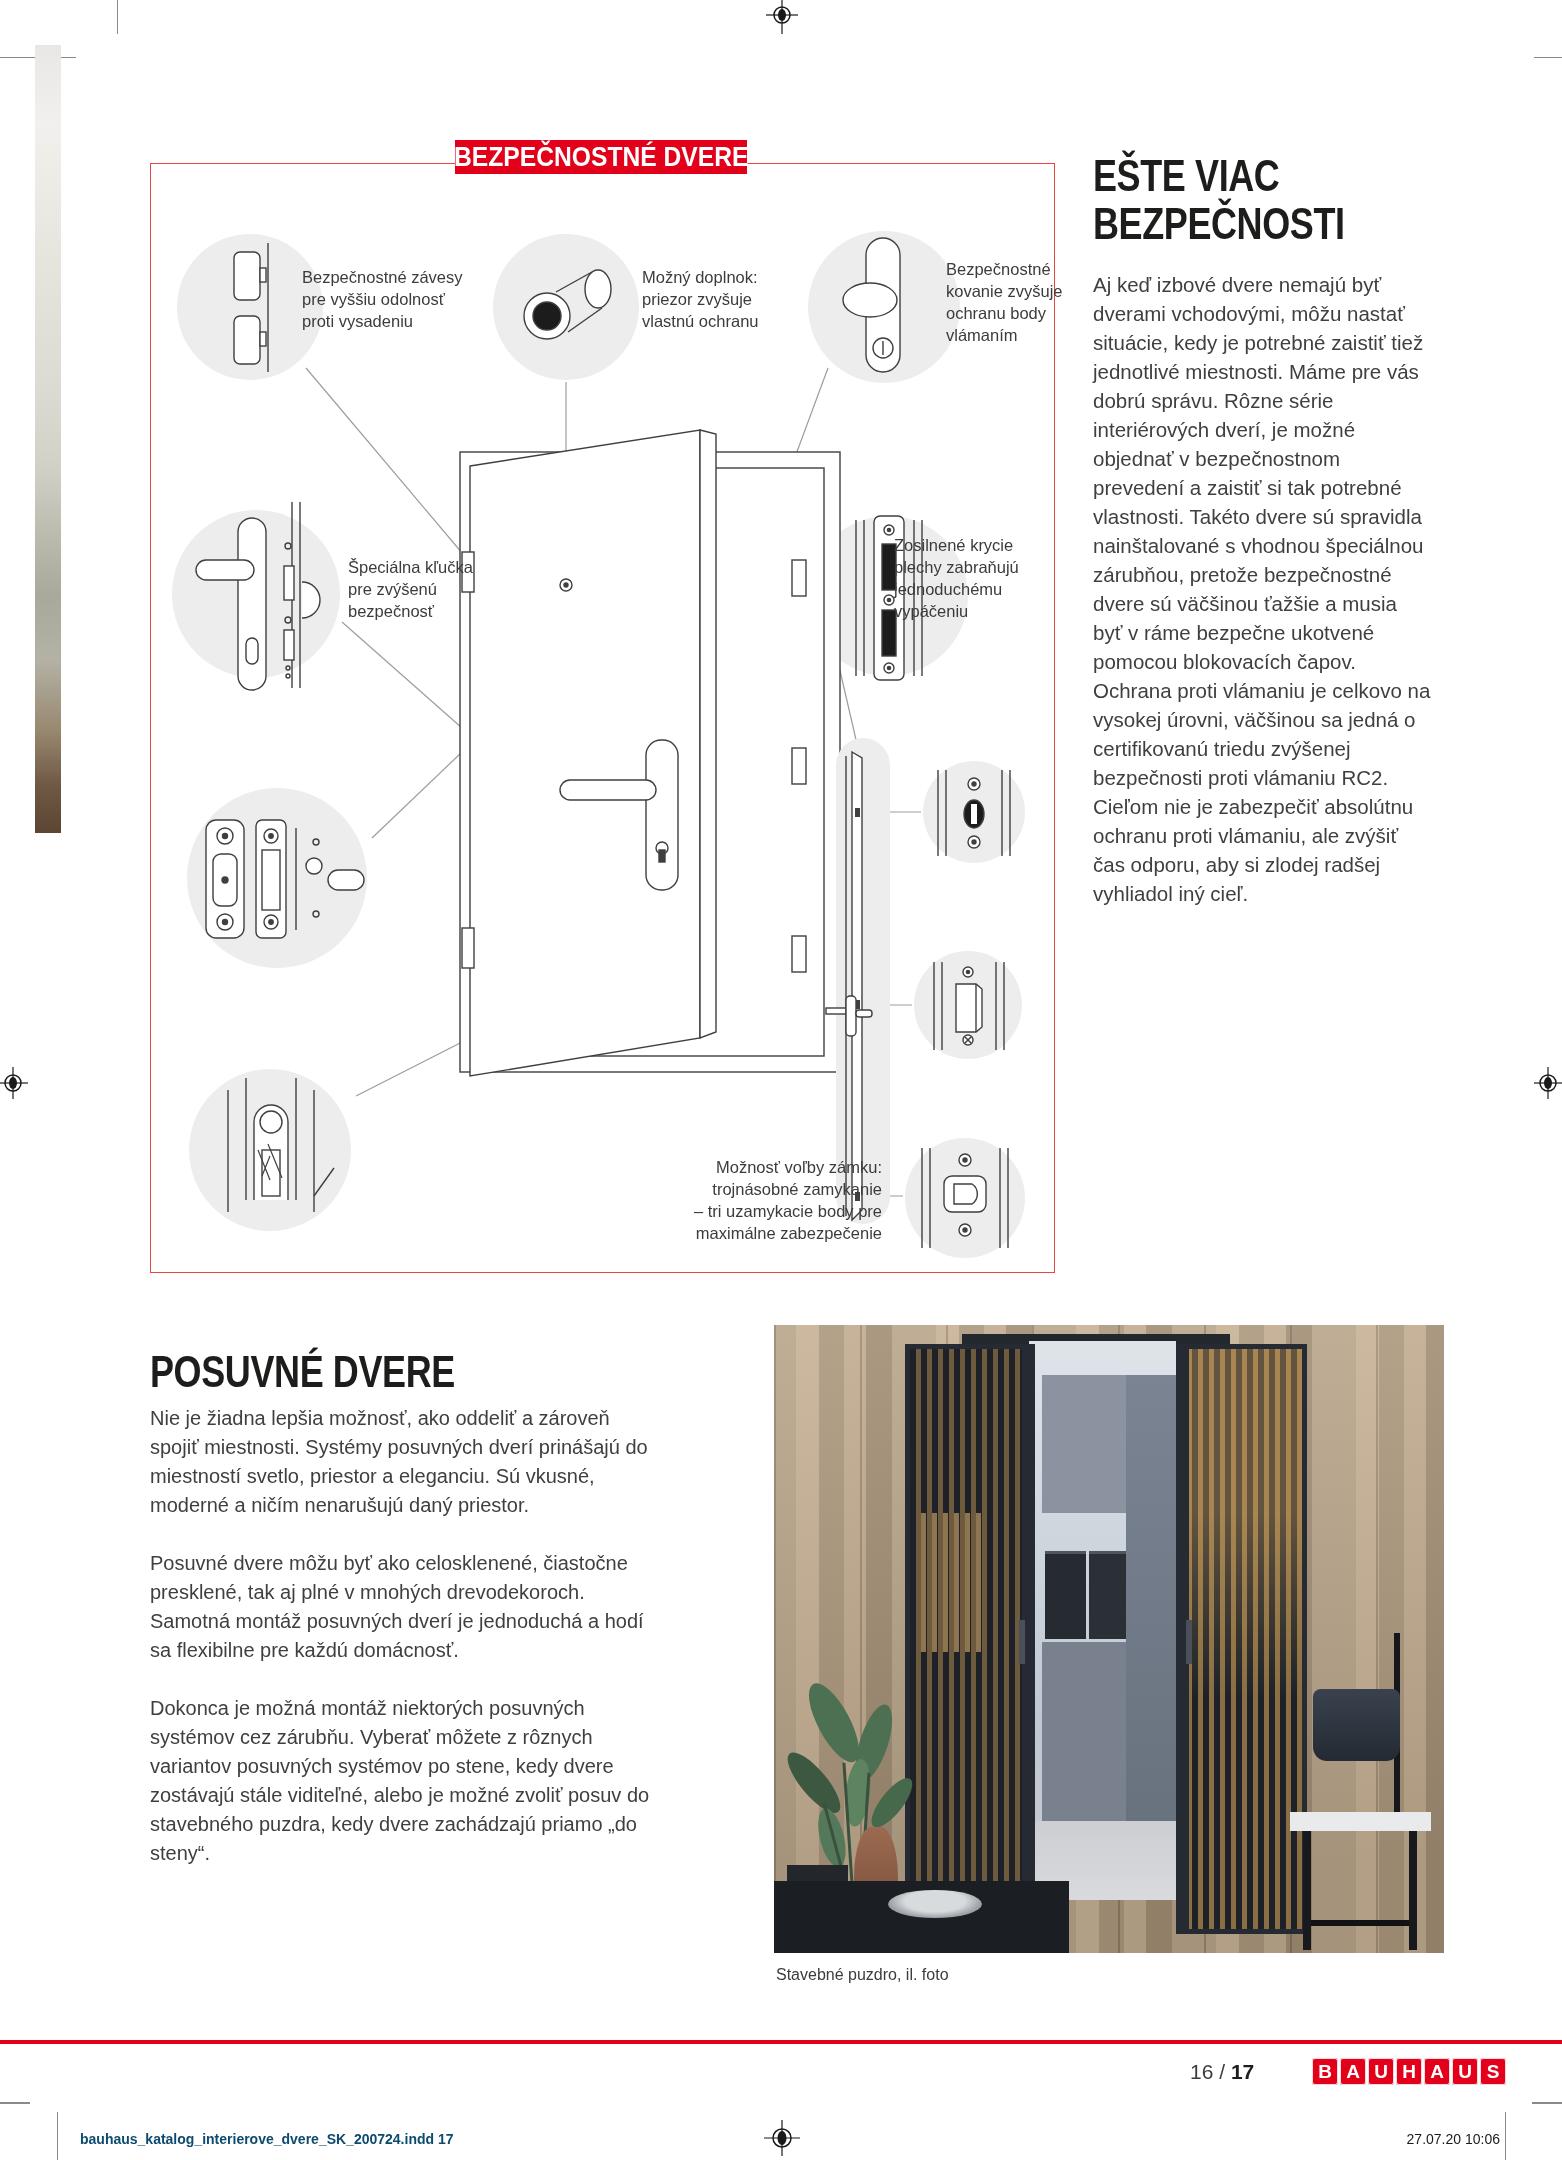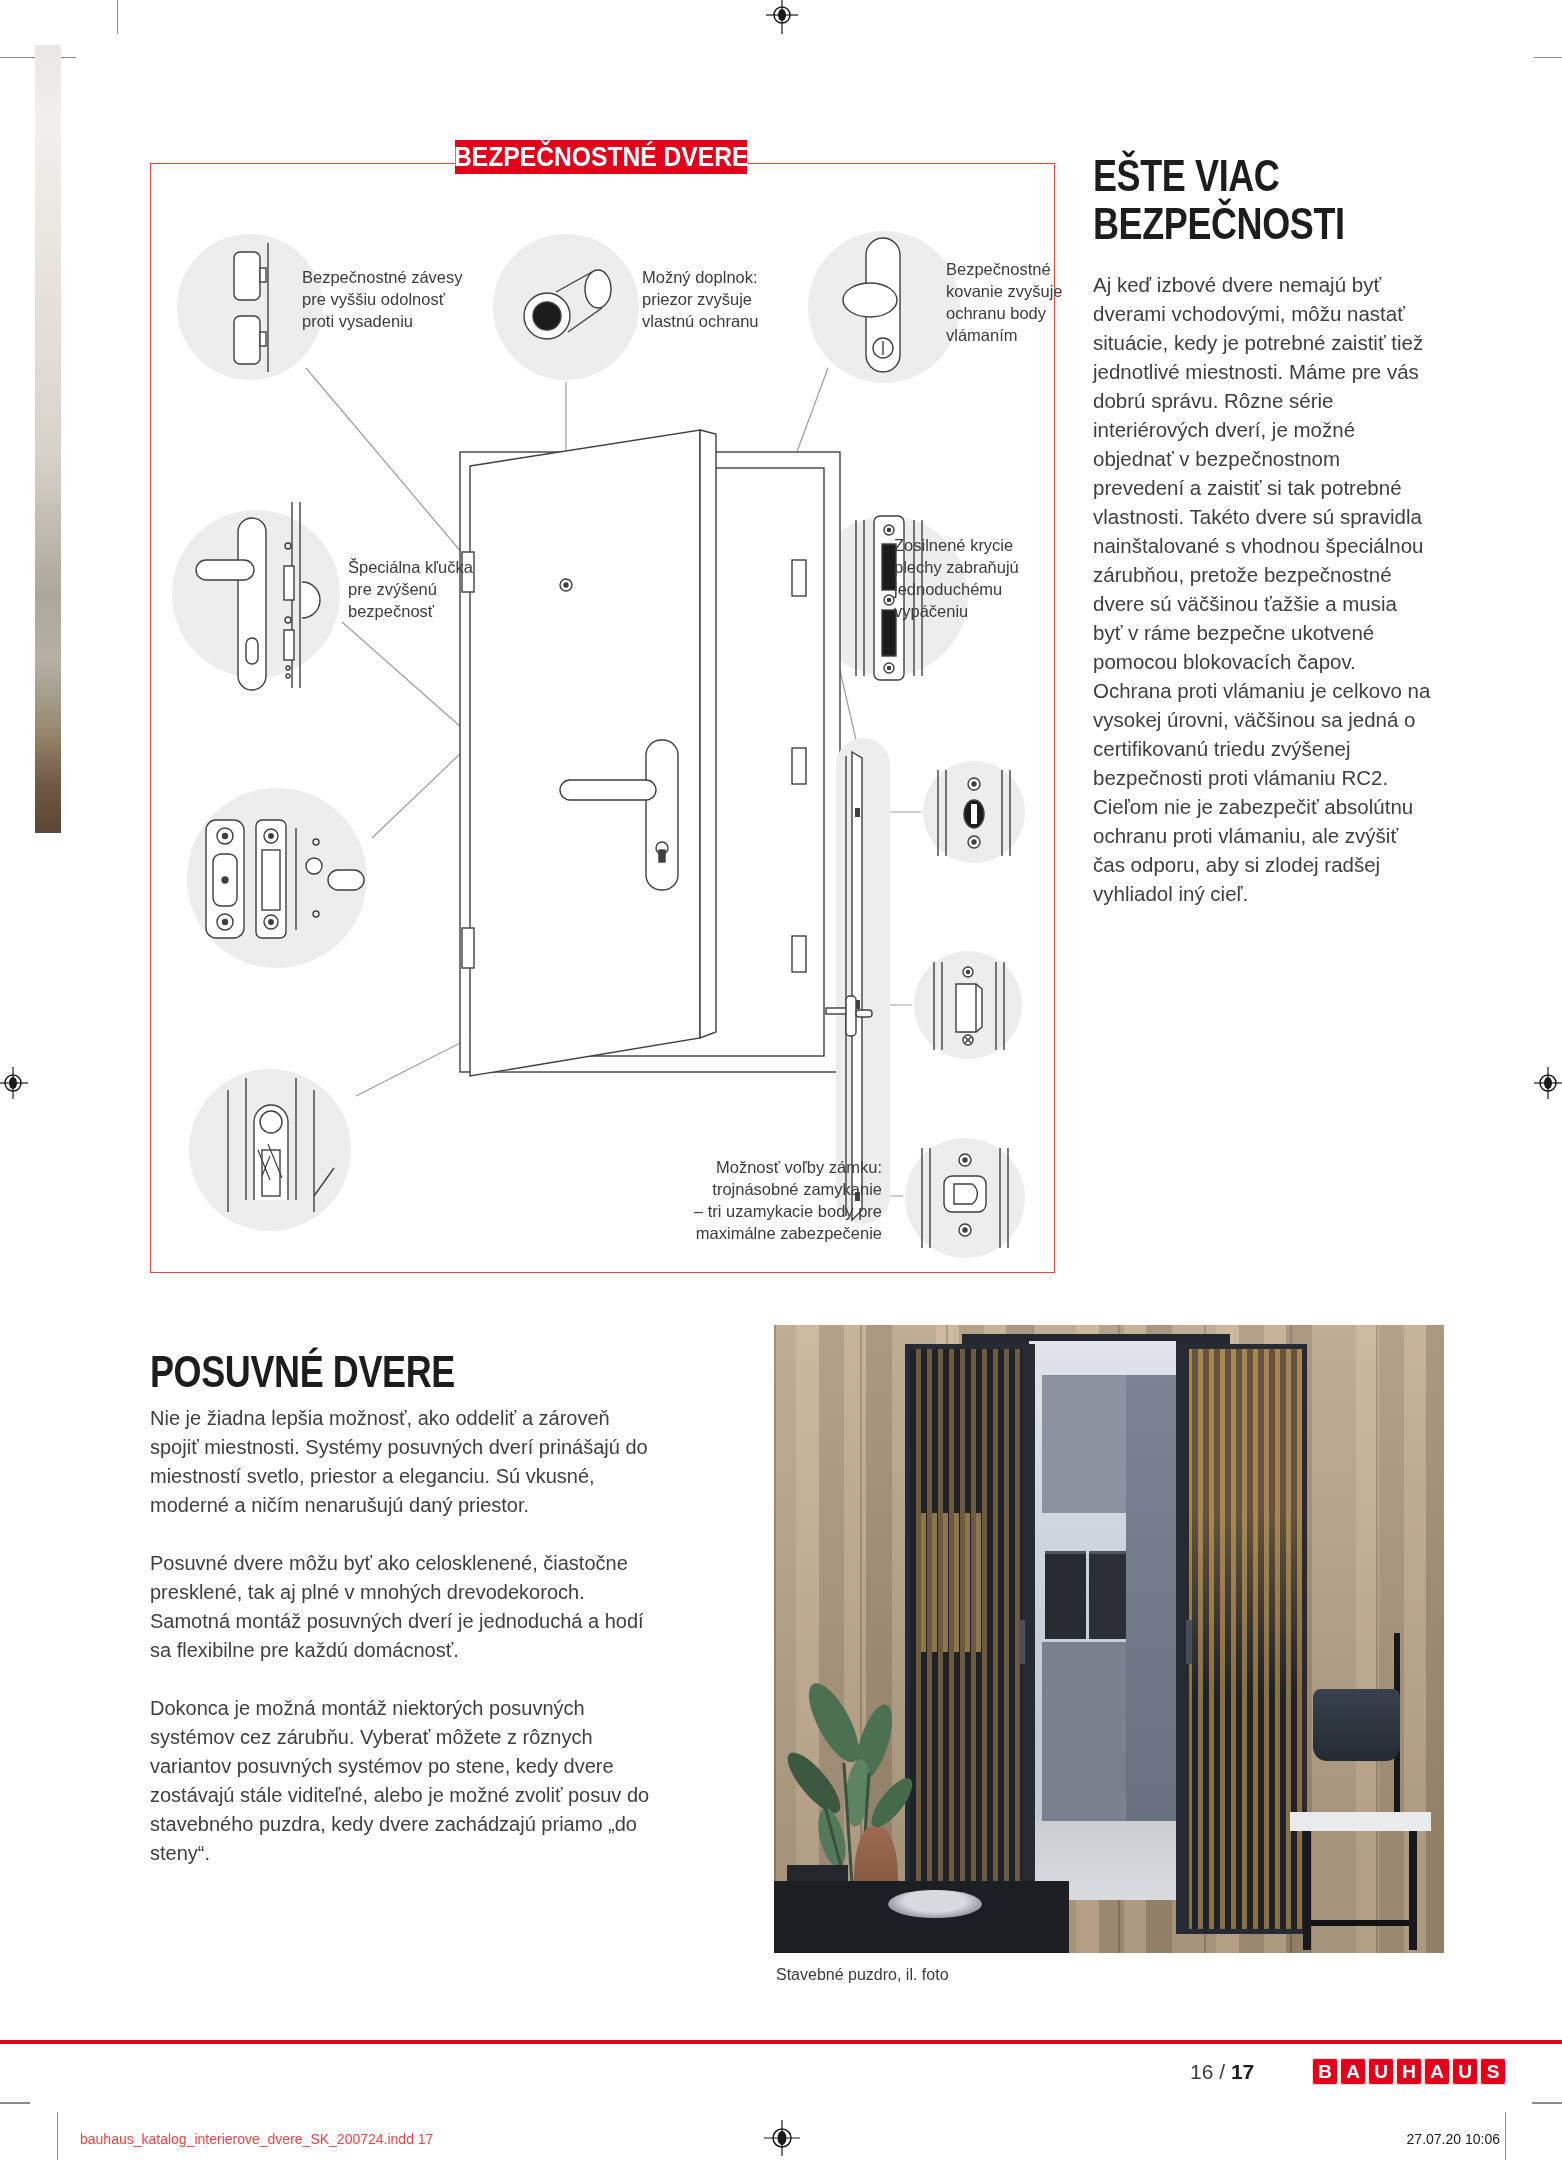--- a/index.html
+++ b/index.html
@@ -98,21 +98,21 @@
   
   .footer-rule { position:absolute; left:0; top:2040px; width:1562px; height:4px; background:#e2001a; }
   .pagenum { position:absolute; left:1190px; top:2060px; width:110px; 
     font-size:21px; color:#3c3c3b; }
   .pagenum .cur { font-weight:400; }
   .pagenum .tot { font-weight:700; color:#1d1d1b; }
   .logo { position:absolute; left:1312px; top:2058px; display:flex; gap:2px; }
   .logo .tile { width:26px; height:27px; background:#e2001a; border-radius:3px;
     display:flex; align-items:center; justify-content:center;
     color:#fff; font-weight:700; font-size:19px; box-shadow:inset 0 0 0 1px rgba(255,255,255,.85); }
-  .printline-left { position:absolute; left:80px; top:2131px; font-size:14px; color:#ef4444; }
+  .printline-left { position:absolute; left:80px; top:2131px; font-size:14px; color:#0c4a6e;font-weight:bold; }
   .printline-right { position:absolute; right:62px; top:2131px; font-size:14px; color:#1a1a1a; }
 </style>
 </head>
 <body>
 
 <div class="page">
 
   <div class="cropline" style="left:117px; top:0; width:1px; height:34px;"></div>
   <div class="cropline" style="left:0; top:57px; width:76px; height:1px;"></div>
   <div class="cropline" style="left:1534px; top:57px; width:28px; height:1px;"></div>

